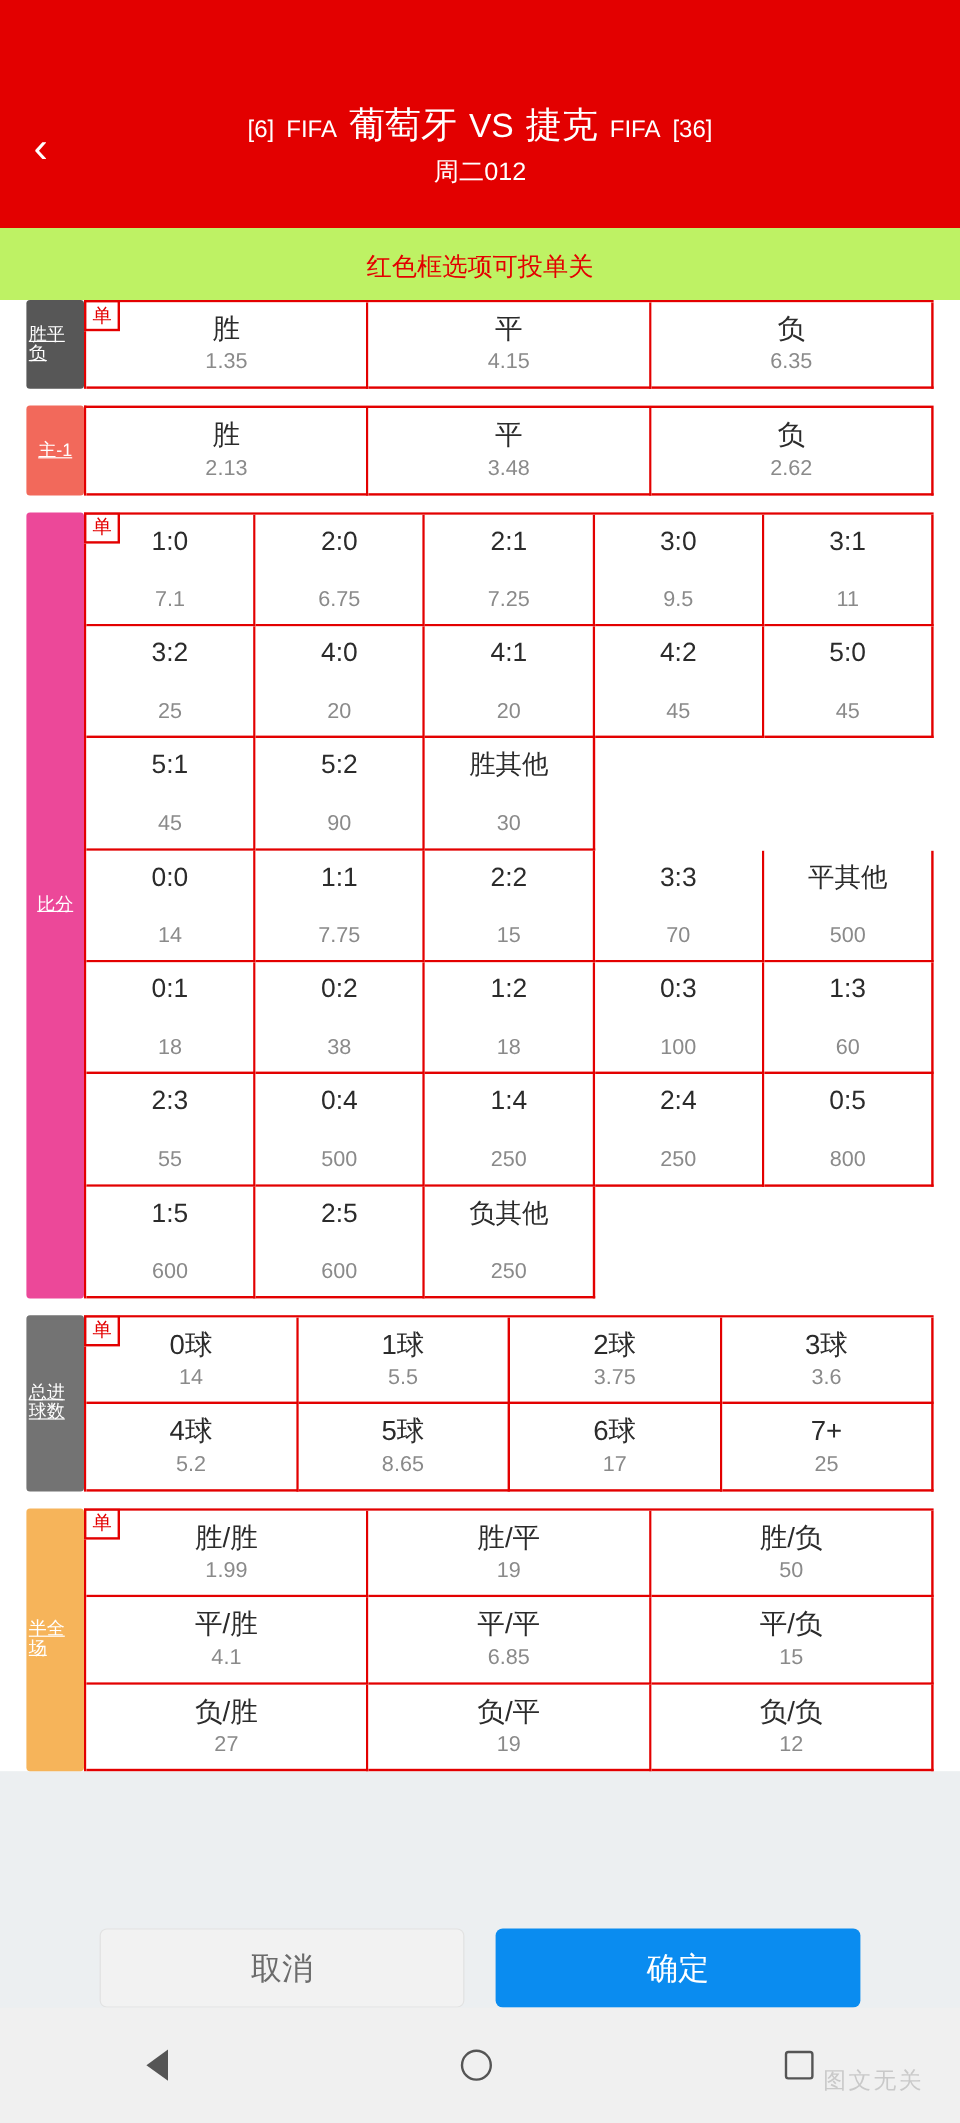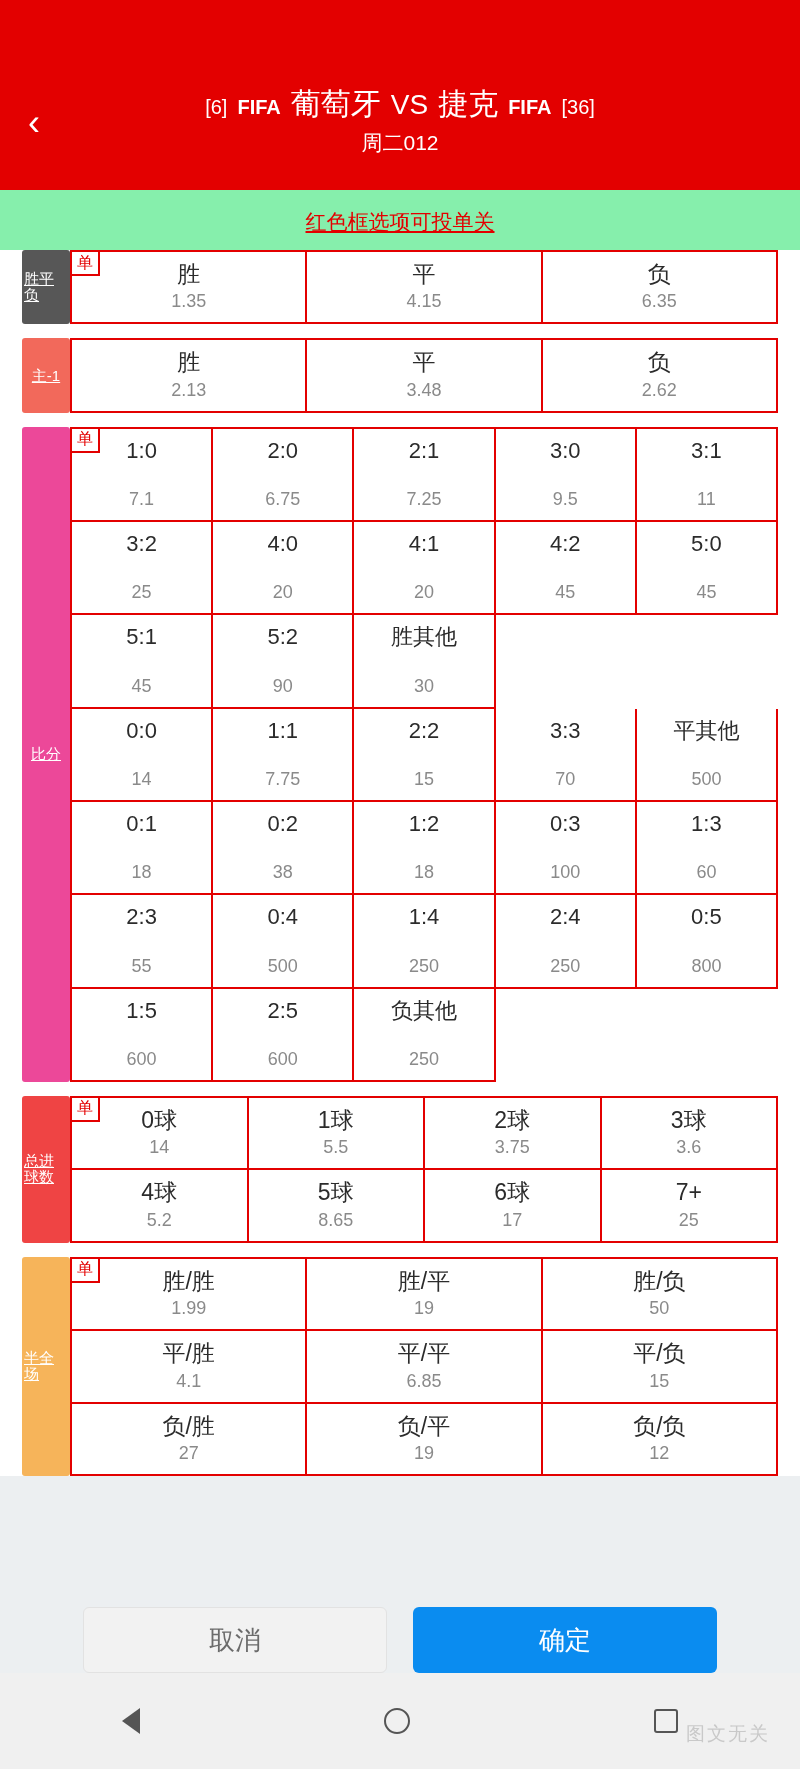--- a/index.html
+++ b/index.html
@@ -33,33 +33,32 @@
     cursor: pointer;
   }
   .title-line {
     display: flex;
     align-items: baseline;
     justify-content: center;
     color: #fff;
     gap: 10px;
   }
   .t-rank { font-size: 20px; }
-  .t-fifa { font-size: 20px; font-weight: bold; }
+  .t-fifa { font-size: 20px; }
   .t-team { font-size: 30px; font-weight: 500; }
   .t-vs   { font-size: 28px; }
   .subtitle { color: #fff; font-size: 21px; margin-top: 4px; }
 
   
   .notice {
     text-align: center;
     color: #e30000;
     font-size: 21px;
     padding: 18px 0 14px 0;
-    background: #86efac;
-    text-decoration: underline;
+    background: #bef264;
   }
 
   .content { background: #fff; padding: 0 22px 0 22px; }
 
   
   .group {
     display: flex;
     margin-bottom: 14px;
     position: relative;
   }
@@ -395,21 +394,21 @@
           <div class="cell">
             <div class="cell-name">负其他</div>
             <div class="cell-odds">250</div>
           </div>
           <div class="cell empty"></div>
           <div class="cell empty"></div>
         </div>
       </div>
     </div>
     <div class="group">
-      <div class="group-label" style="background: #ef4444;">
+      <div class="group-label" style="background: #737373;">
         <span class="label-vert">总进球数</span>
       </div>
       <div class="grid-wrap">
         <div class="dan-badge">单</div>
         <div class="row c4">
           <div class="cell">
             <div class="cell-name">0球</div>
             <div class="cell-odds">14</div>
           </div>
           <div class="cell">

